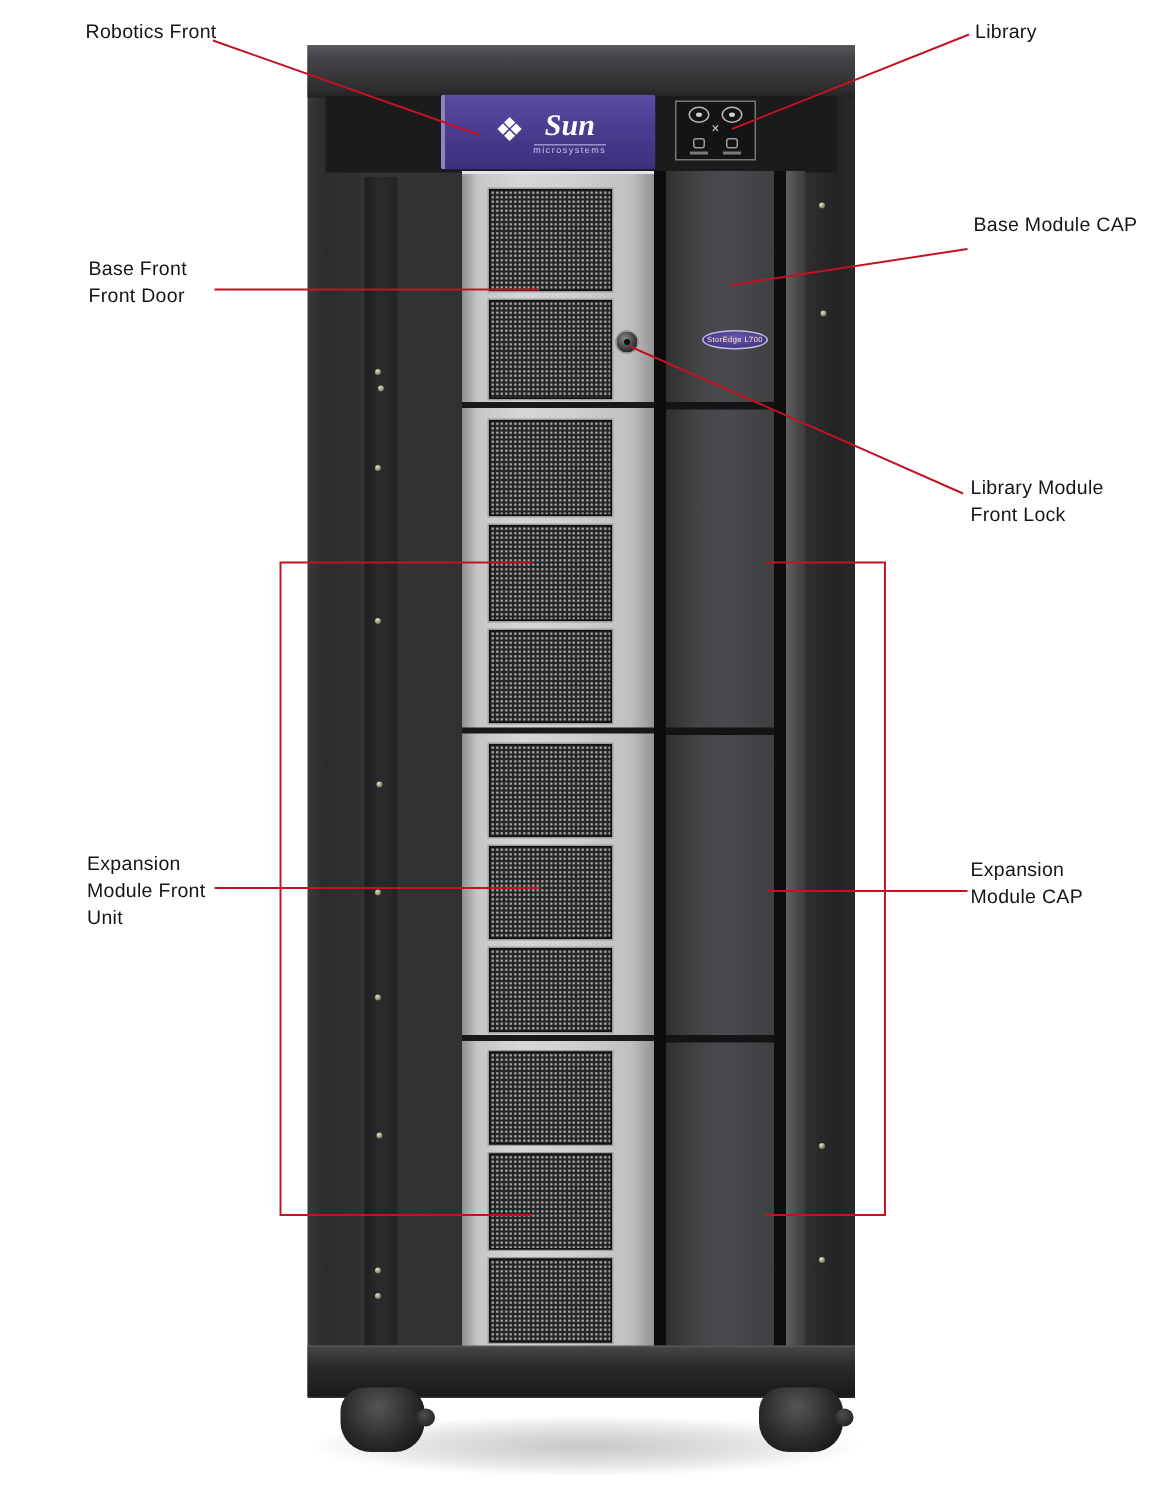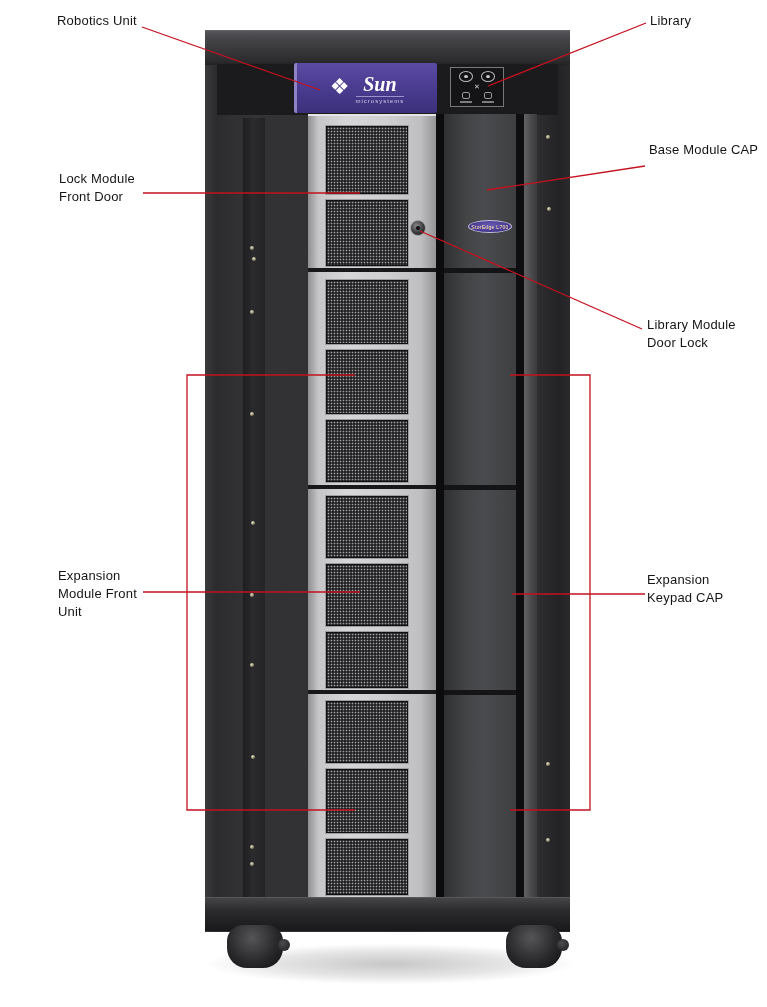--- a/index.html
+++ b/index.html
@@ -184,43 +184,43 @@
     <line x1="645" y1="166" x2="487" y2="190"></line>
     <line x1="420" y1="231" x2="642" y2="329"></line>
     <polyline points="355,375 187,375 187,810 355,810"></polyline>
     <line x1="143" y1="592" x2="360" y2="592"></line>
     <polyline points="510,375 590,375 590,810 510,810"></polyline>
     <line x1="512" y1="594" x2="645" y2="594"></line>
   </g>
 </svg>
 
 <div class="label" style="left:57px;top:12px">
-  <div>Robotics Unit</div>
+  <div>Robotics Front</div>
 </div>
 
 <div class="label" style="left:650px;top:12px">
   <div>Library</div>
 </div>
 
 <div class="label" style="left:59px;top:170px">
-  <div>Lock Module</div>
+  <div>Base Front</div>
   <div>Front Door</div>
 </div>
 
 <div class="label" style="left:649px;top:141px">
   <div>Base Module CAP</div>
 </div>
 
 <div class="label" style="left:647px;top:316px">
   <div>Library Module</div>
-  <div>Door Lock</div>
+  <div>Front Lock</div>
 </div>
 
 <div class="label" style="left:58px;top:567px">
   <div>Expansion</div>
   <div>Module Front</div>
   <div>Unit</div>
 </div>
 
 <div class="label" style="left:647px;top:571px">
   <div>Expansion</div>
-  <div>Keypad CAP</div>
+  <div>Module CAP</div>
 </div>
 
 </body></html>

